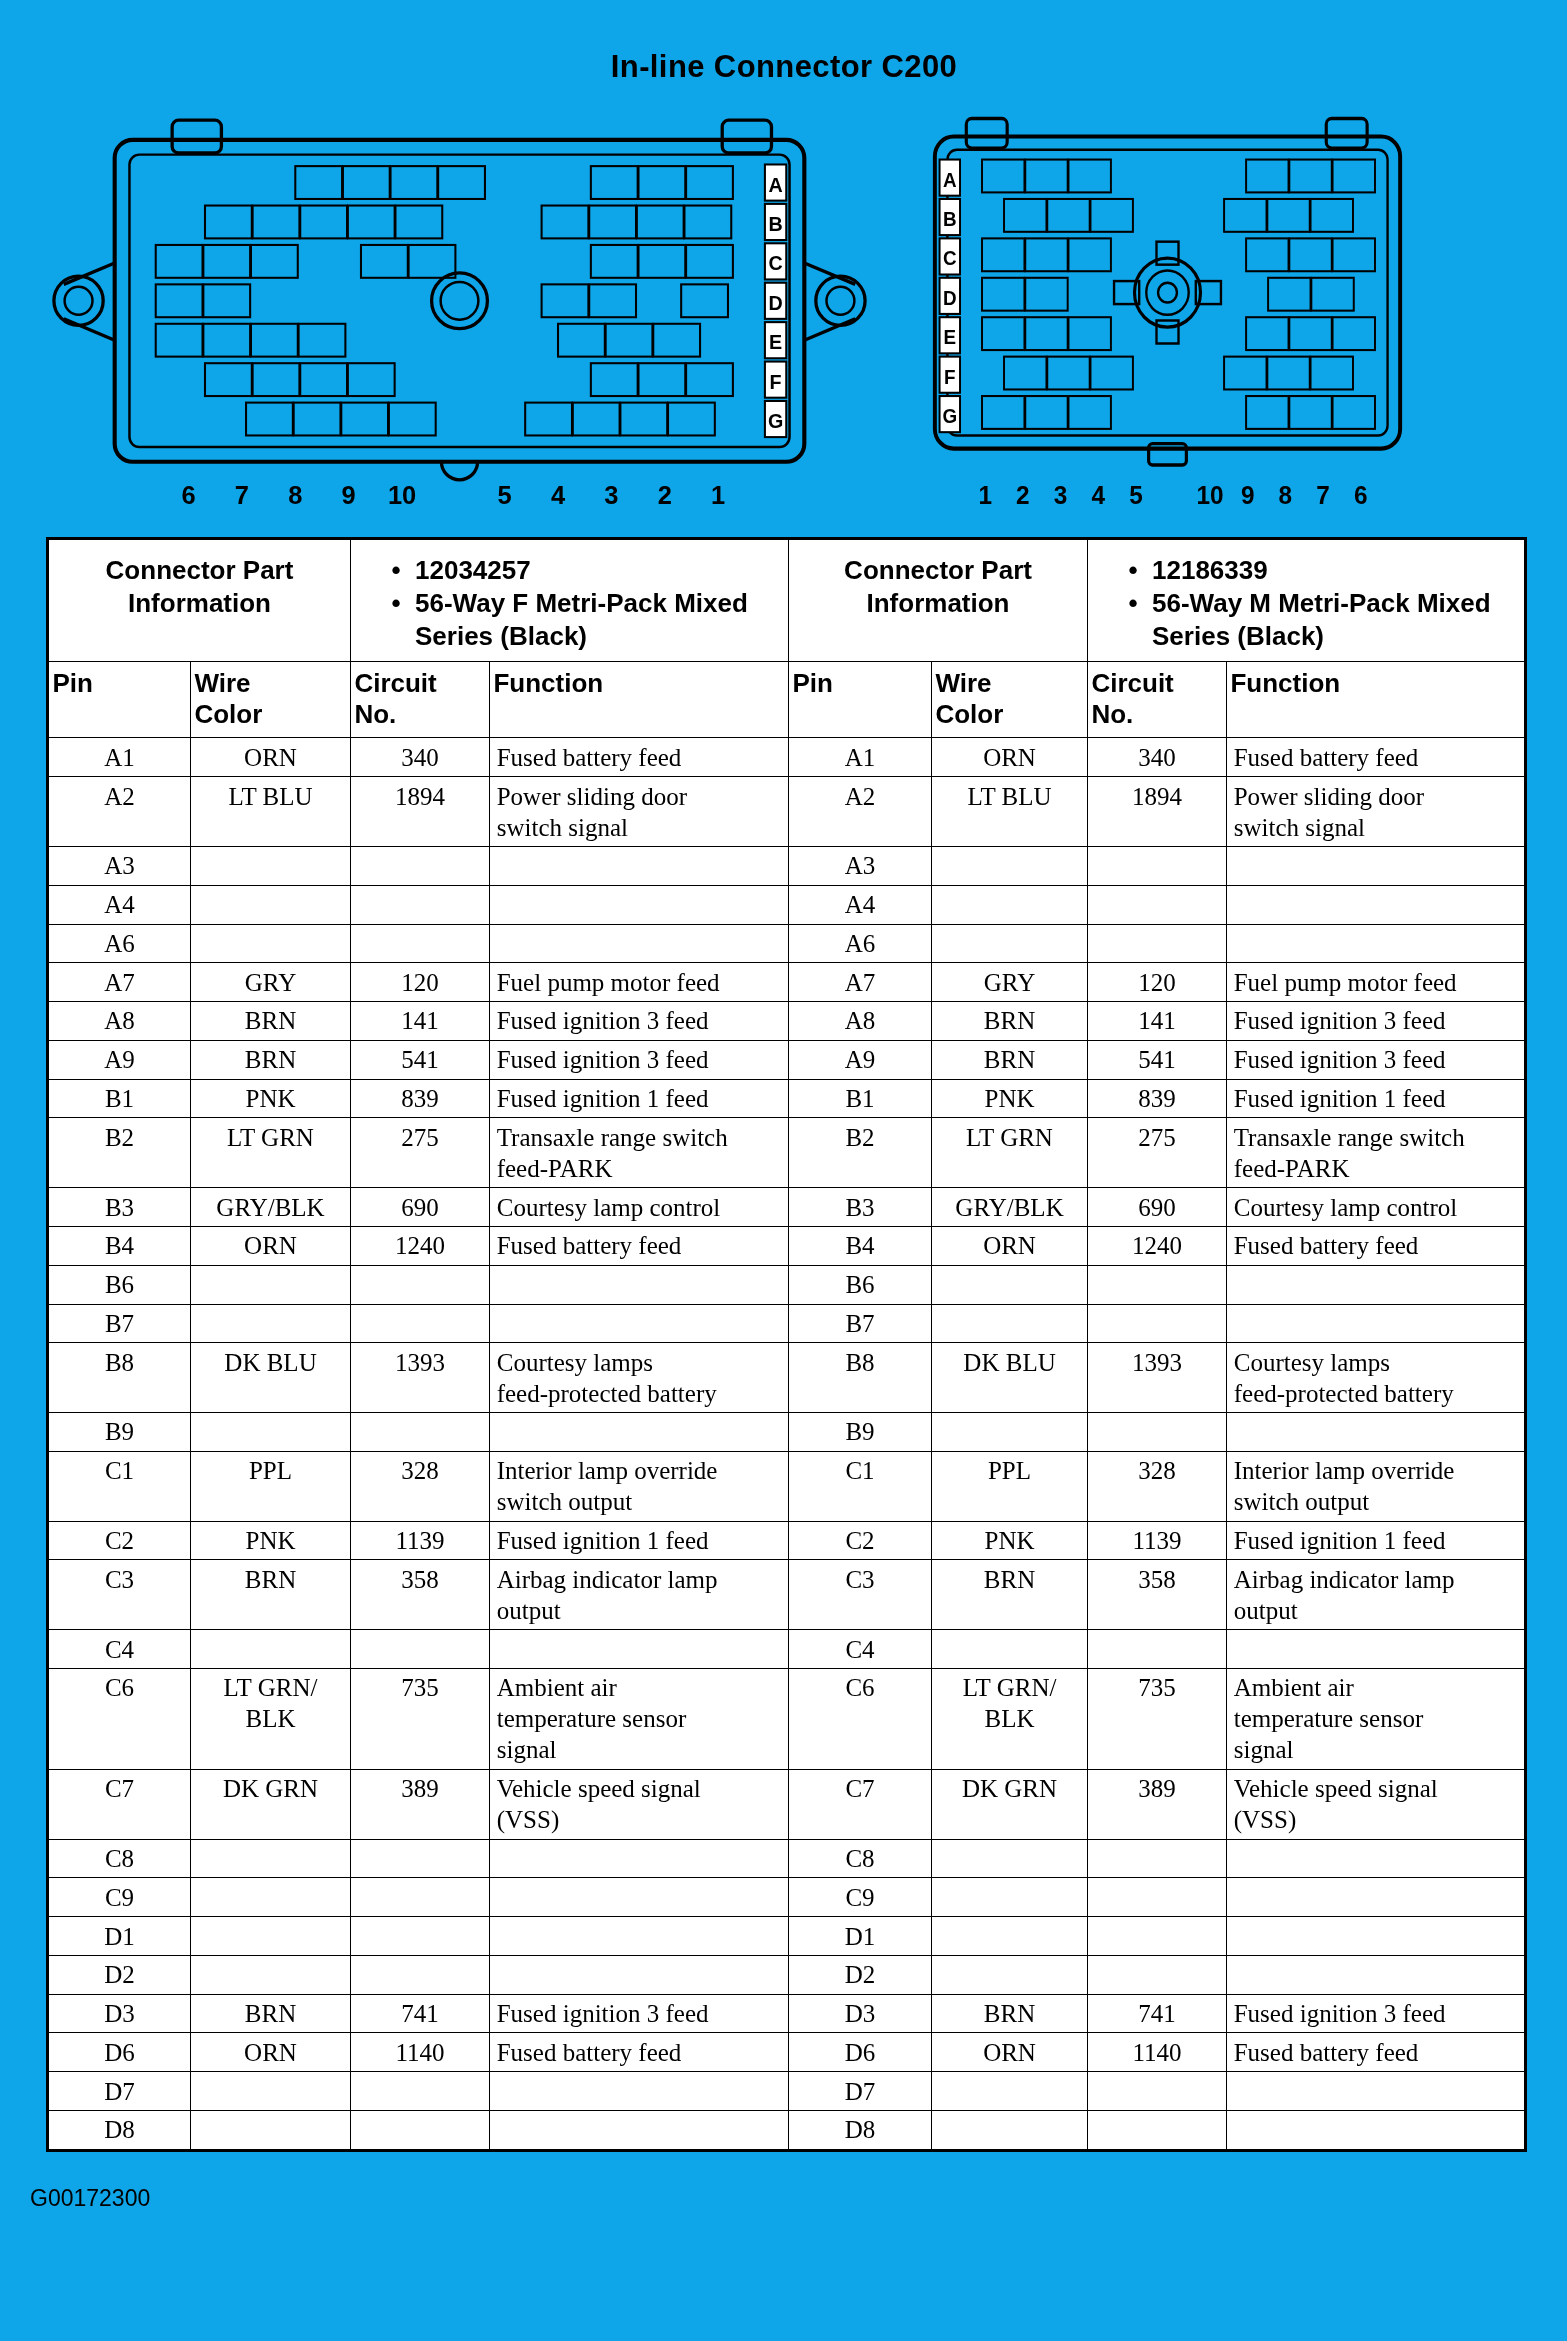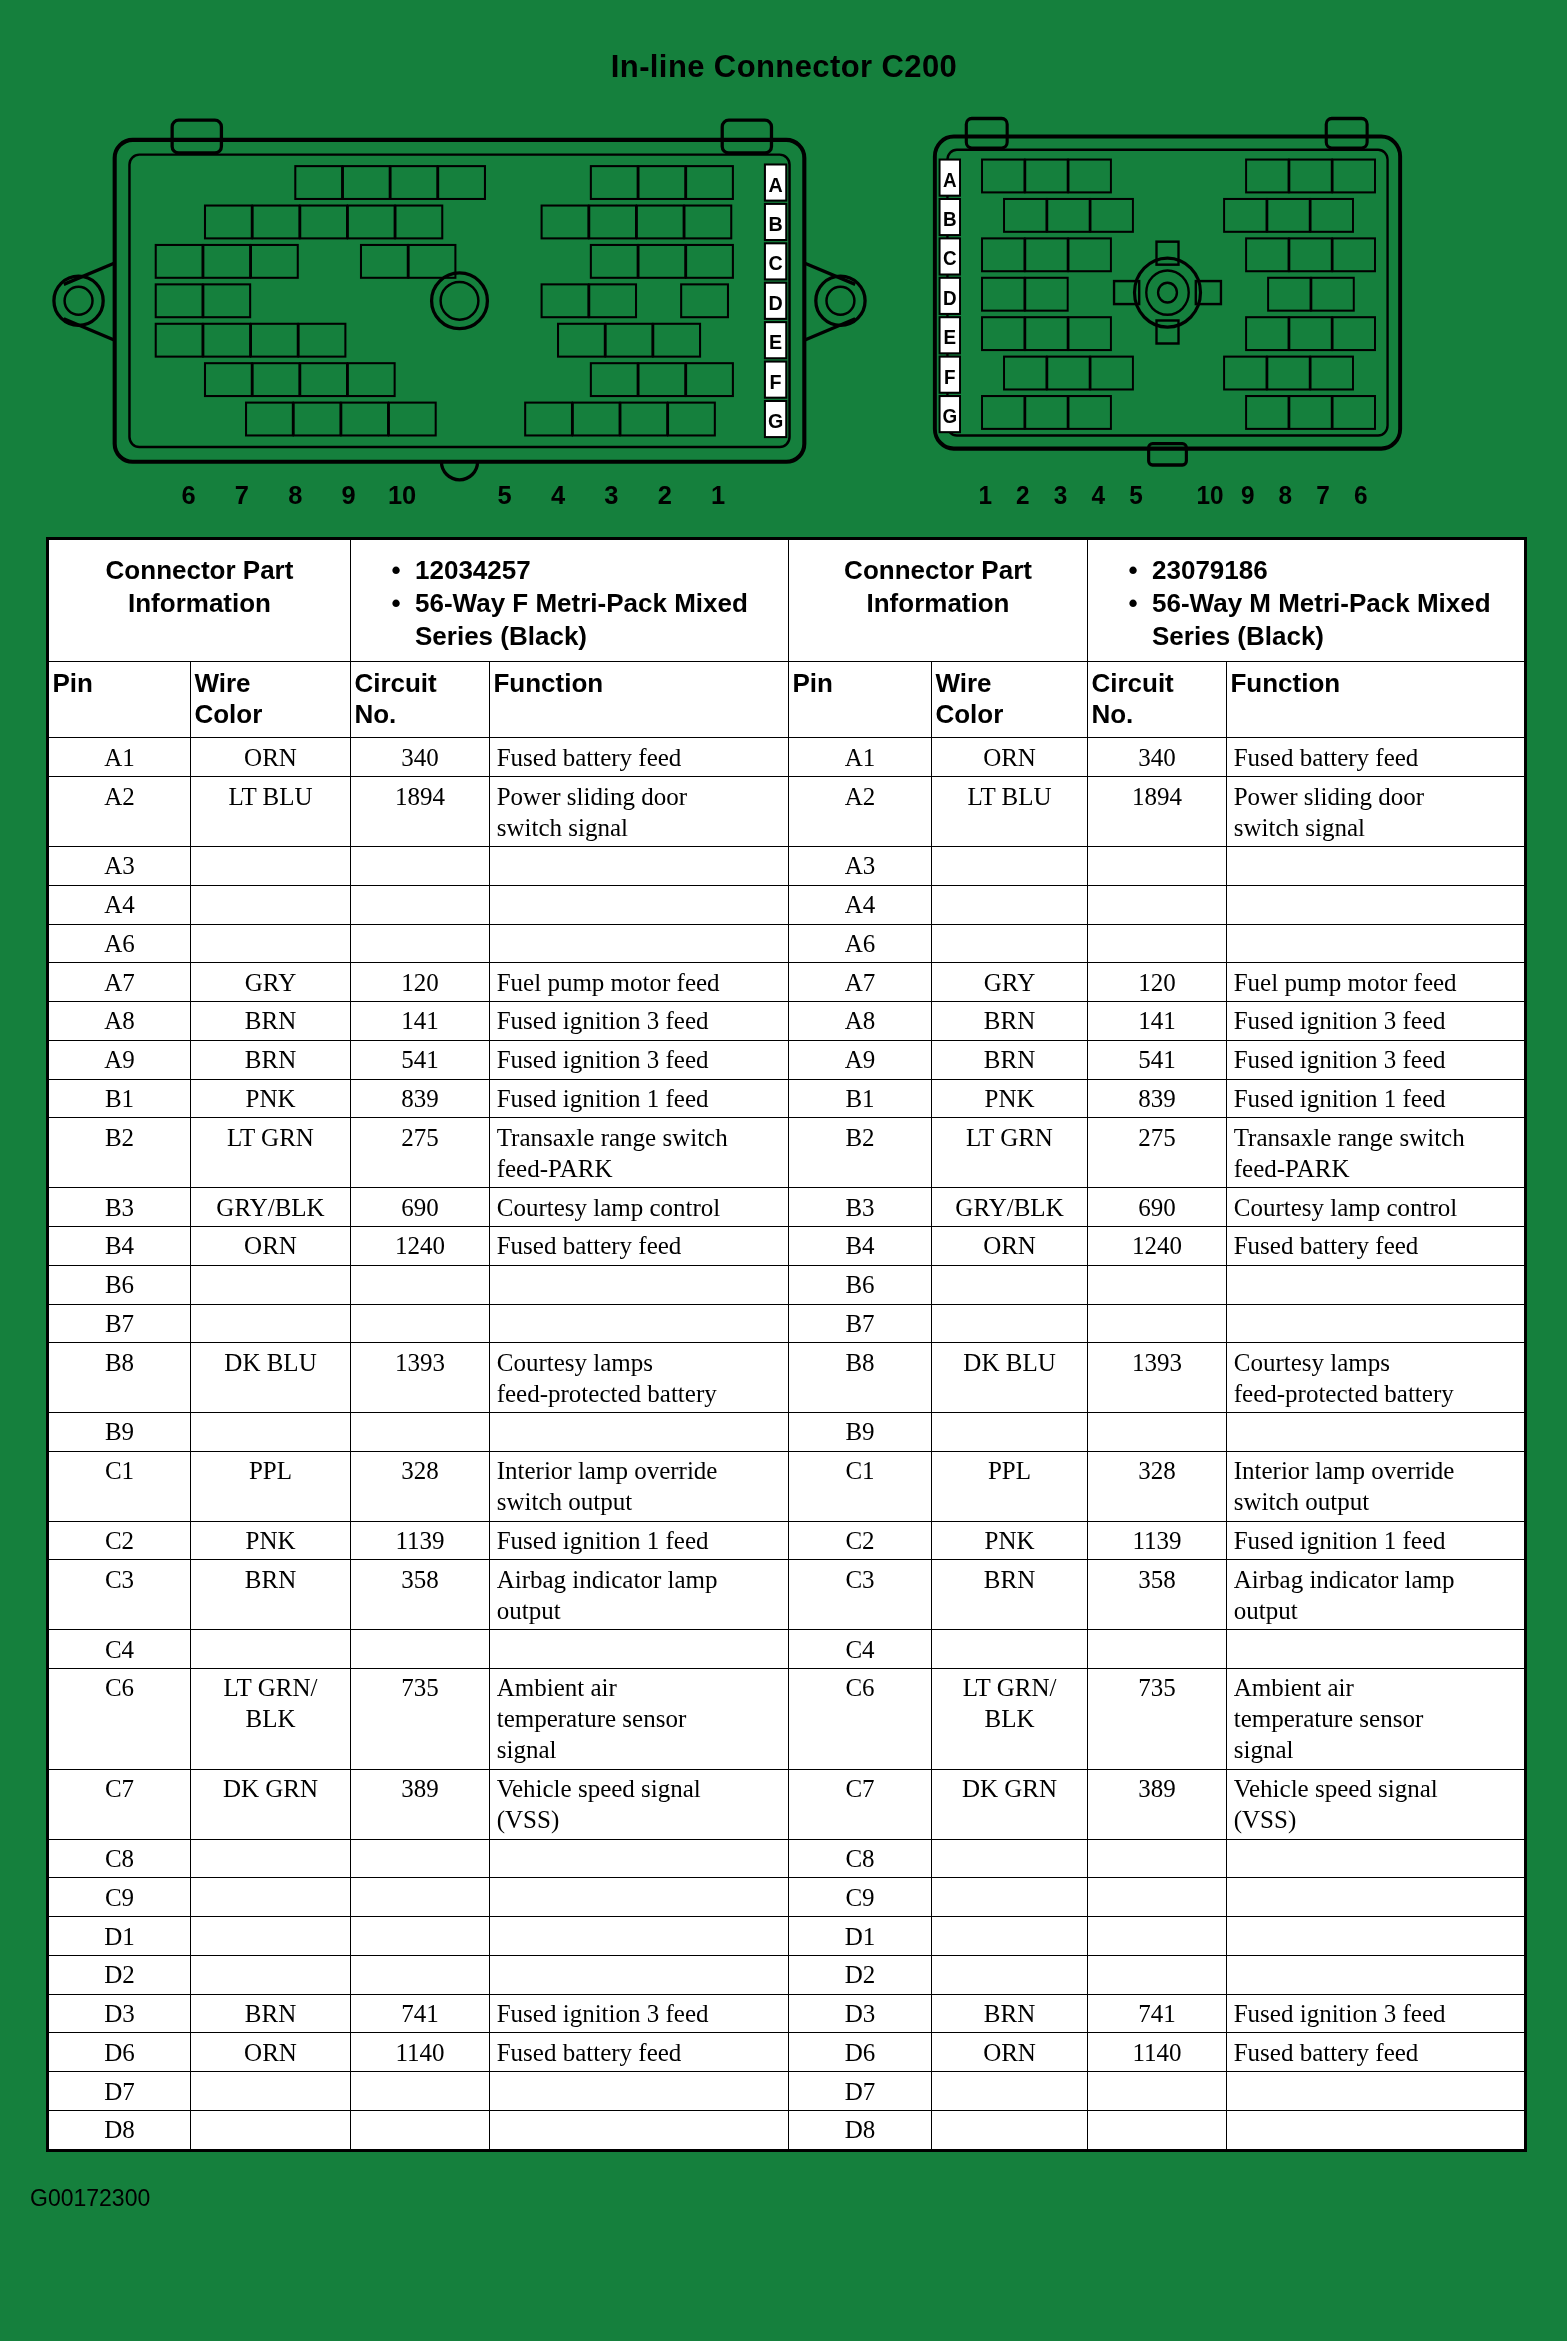--- a/index.html
+++ b/index.html
@@ -1,17 +1,17 @@
 <!DOCTYPE html>
 <html style="font-size:13.5px"><head>
 <meta charset="utf-8">
 <style>
   html,body{margin:0;padding:0;}
   body{background:#ffffff;color:#000;font-family:"Liberation Serif",serif;}
-  .page{position:relative;width:1568px;height:2342px;background:#15803d;overflow:hidden;}
+  .page{position:relative;width:1568px;height:2342px;background:#0ea5e9;overflow:hidden;}
   .title{padding-top:49px;text-align:center;font-family:"Liberation Sans",sans-serif;font-weight:700;font-size:31px;letter-spacing:0.4px;}
   .diagrams{display:flex;align-items:flex-start;gap:46px;margin:22px 0 0 49px;}
   svg{display:block;}
   svg .ln{stroke:#000;fill:none;}
   svg text{font-family:"Liberation Sans",sans-serif;font-weight:700;fill:#000;}
   .pin-table{border-collapse:collapse;table-layout:fixed;width:1478px;margin:26px 0 0 46px;border:3.4px solid #000;}
   .pin-table th,.pin-table td{border:1.7px solid #000;vertical-align:top;background:#fff;}
   .part-info{font-family:"Liberation Sans",sans-serif;font-weight:700;font-size:26px;line-height:33px;text-align:center;padding:13.5px 6.7px 8.4px;}
   .part-details{text-align:left;padding:13.5px 8.4px 8.4px 37px;vertical-align:top;}
   .bullet{position:relative;font-family:"Liberation Sans",sans-serif;font-weight:700;font-size:26px;line-height:33px;padding-left:27px;}
@@ -239,21 +239,21 @@
     </colgroup>
     <thead>
       <tr>
         <th colspan="2" class="part-info">Connector Part Information</th>
         <th colspan="2" class="part-details">
           <div class="bullet">12034257</div>
           <div class="bullet">56-Way F Metri-Pack Mixed Series (Black)</div>
         </th>
         <th colspan="2" class="part-info">Connector Part Information</th>
         <th colspan="2" class="part-details">
-          <div class="bullet">23079186</div>
+          <div class="bullet">12186339</div>
           <div class="bullet">56-Way M Metri-Pack Mixed Series (Black)</div>
         </th>
       </tr>
       <tr>
         <th class="colhead">Pin</th>
         <th class="colhead">Wire
 Color</th>
         <th class="colhead">Circuit
 No.</th>
         <th class="colhead">Function</th>

